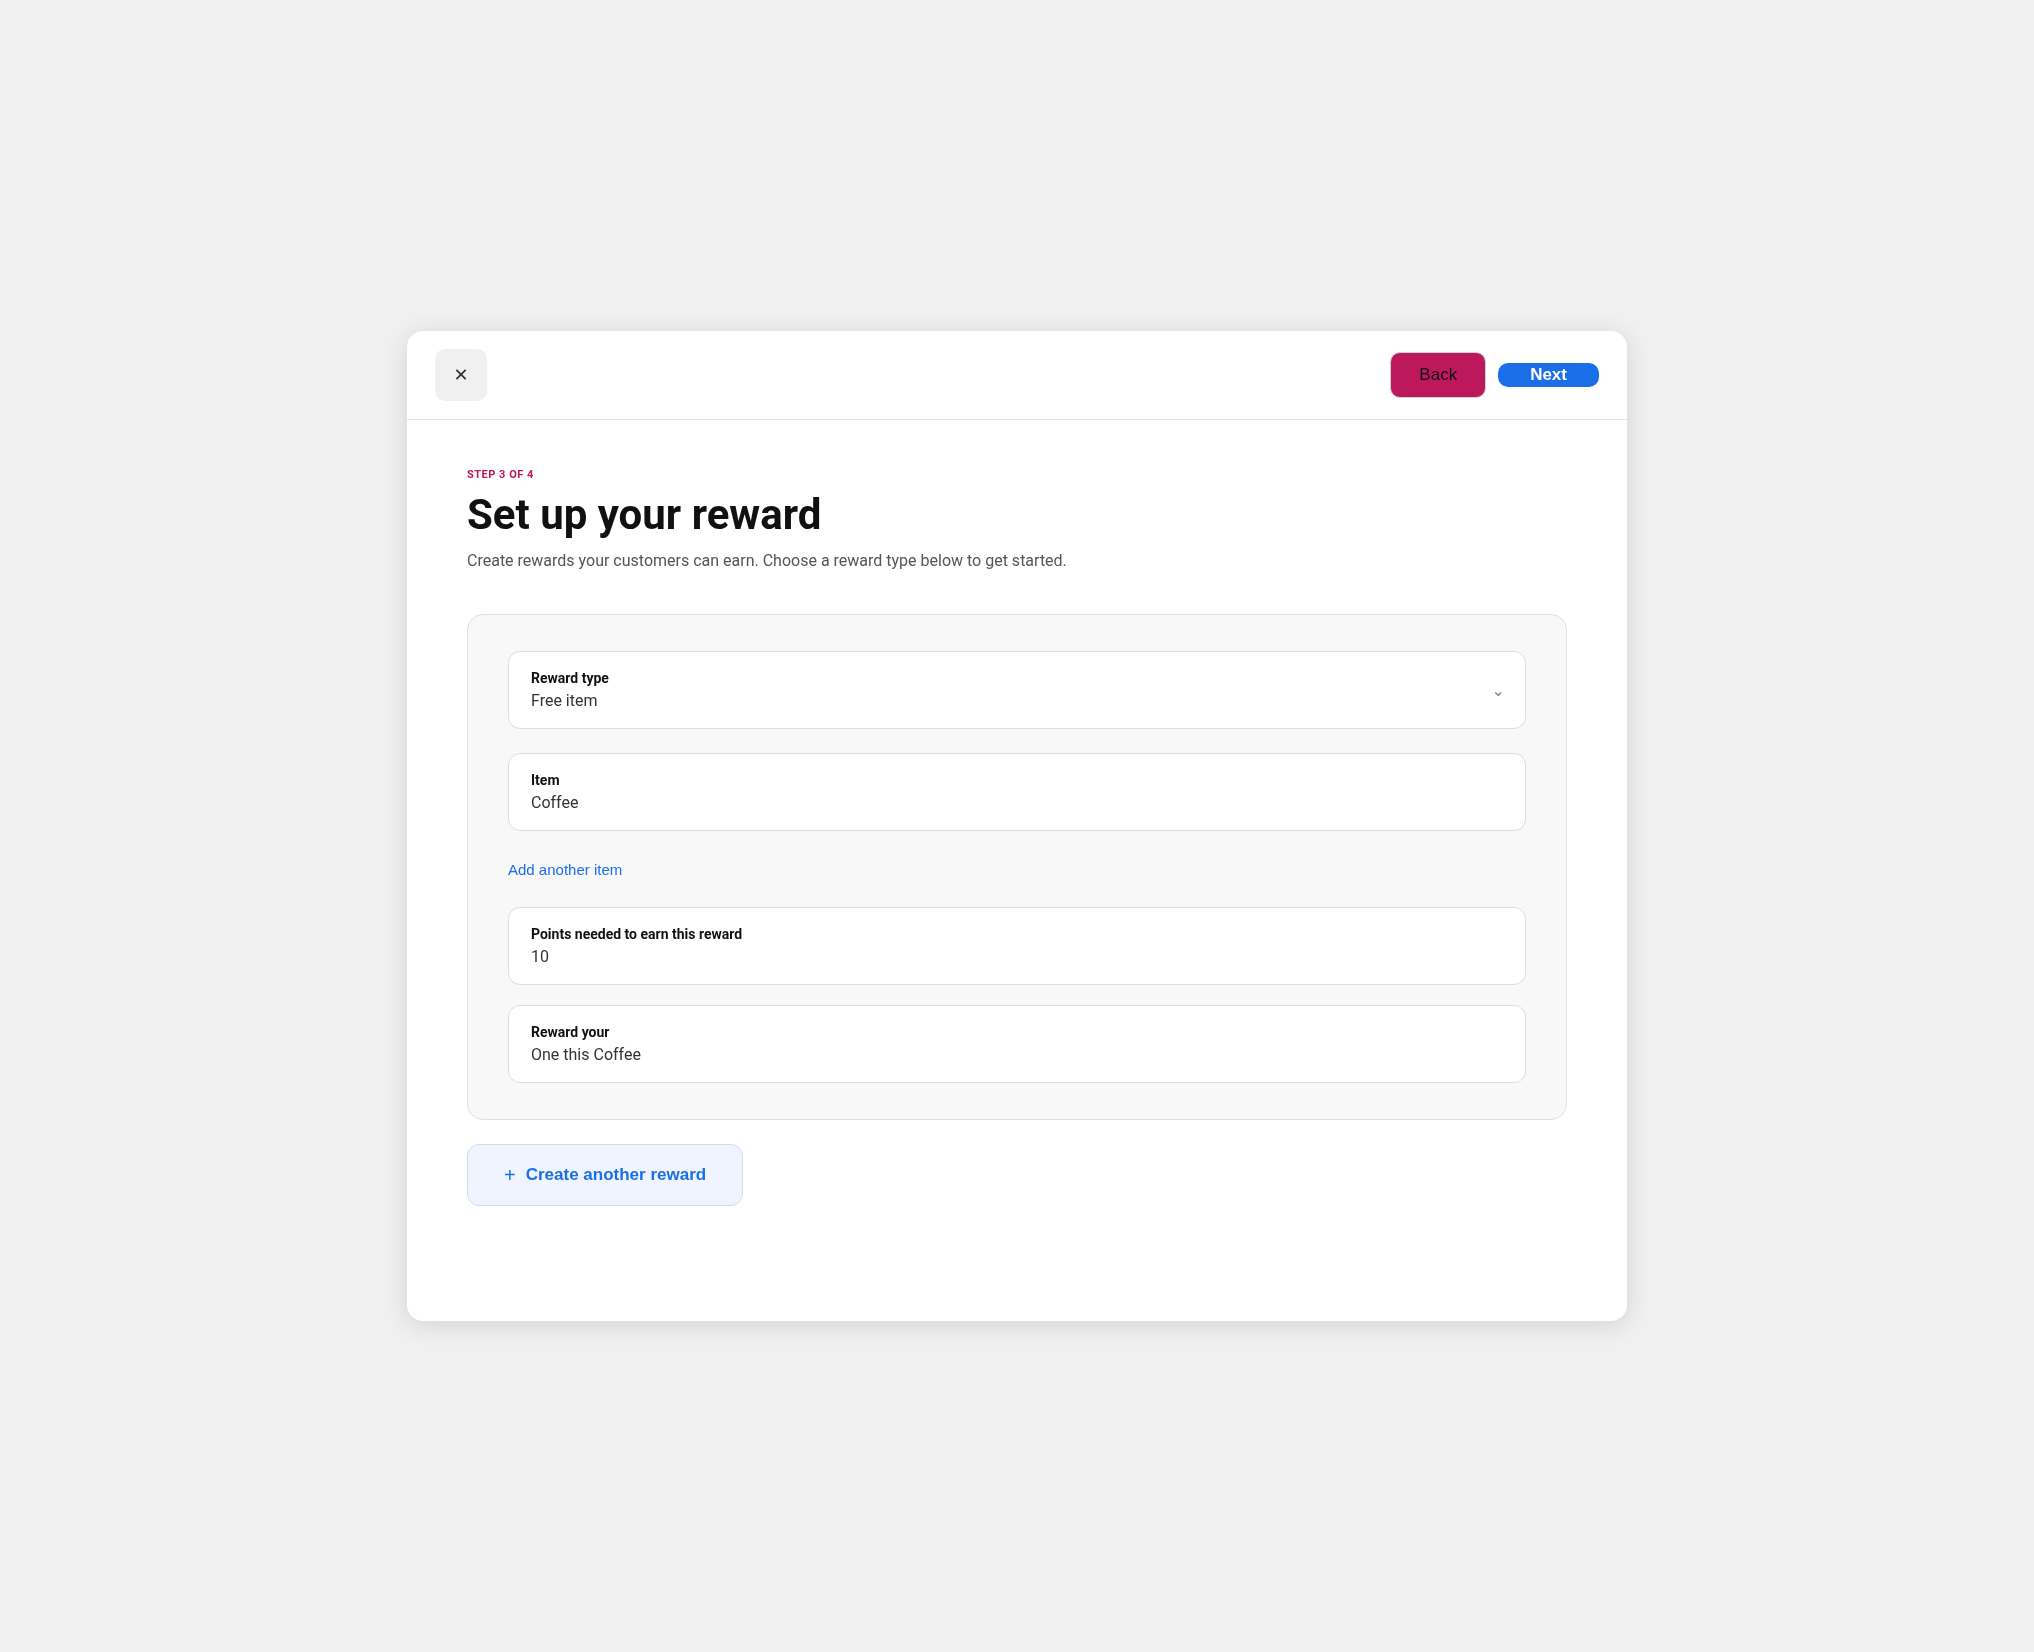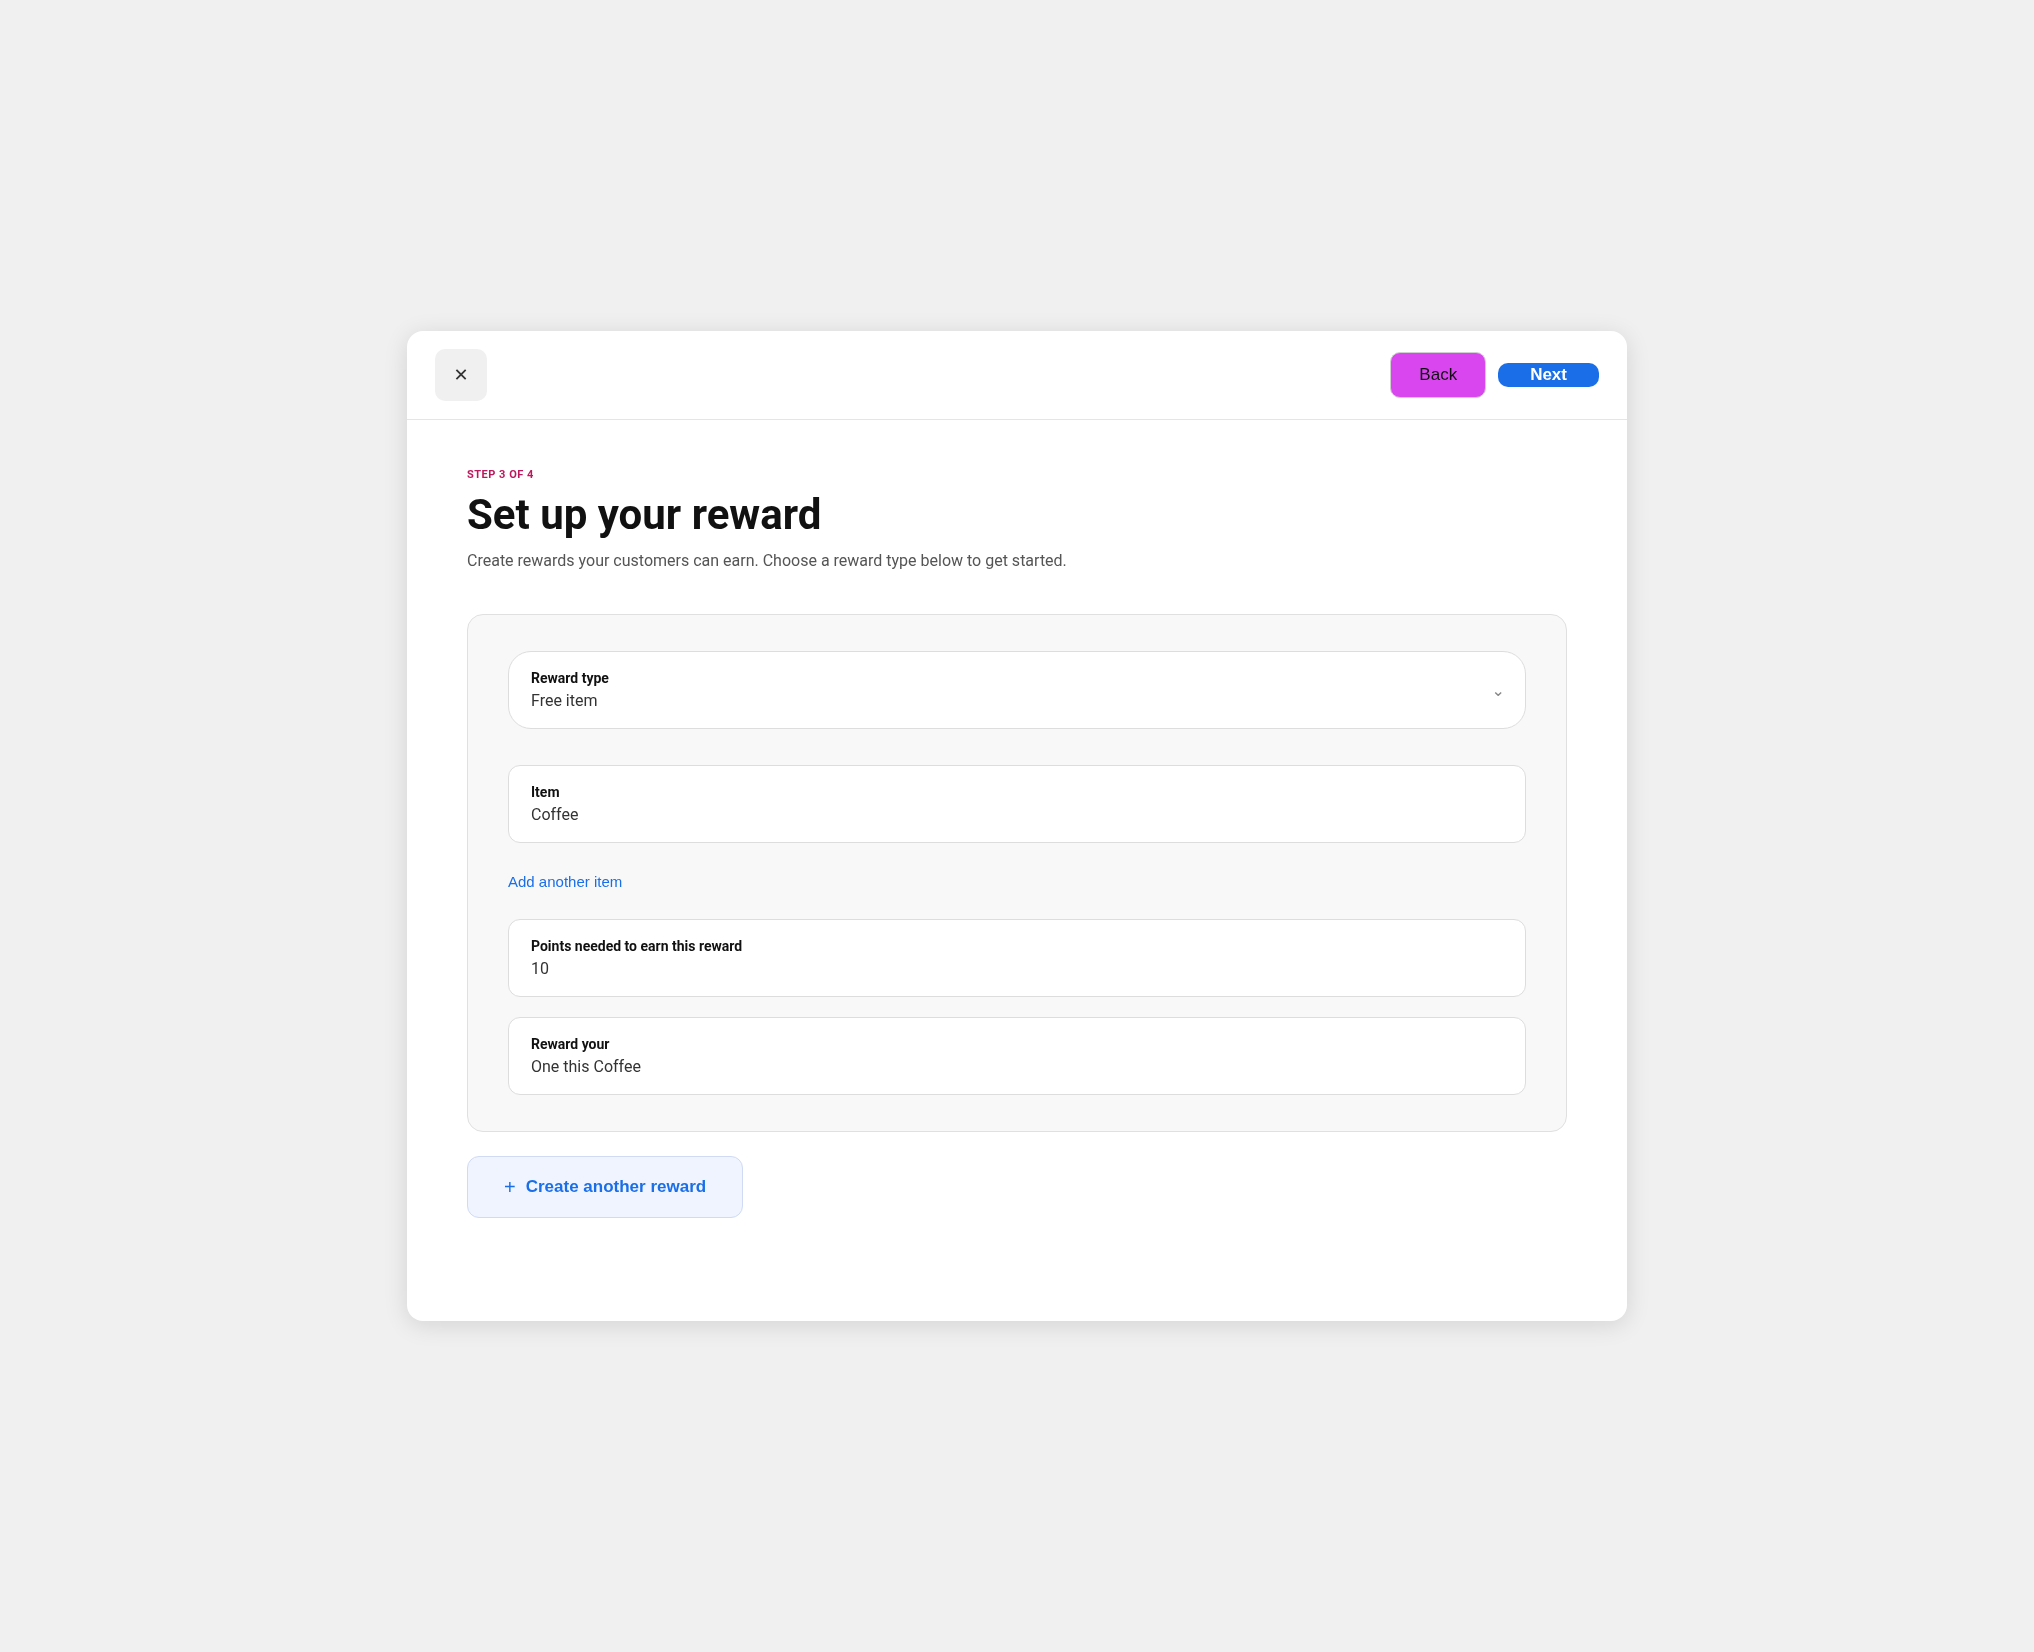--- a/index.html
+++ b/index.html
@@ -53,21 +53,21 @@
 
     .header-actions {
       display: flex;
       gap: 12px;
       align-items: center;
     }
 
     .back-button {
       padding: 12px 28px;
       border-radius: 10px;
-      background: #d946ef;
+      background: #be185d;
       border: 1px solid #d0d0d0;
       cursor: pointer;
       font-size: 17px;
       font-weight: 500;
       color: #111;
     }
 
     .next-button {
       padding: 2px 32px;
       border-radius: 10px;
@@ -139,22 +139,21 @@
     .dropdown-icon {
       position: absolute;
       right: 20px;
       top: 50%;
       transform: translateY(-50%);
       color: #888;
       font-size: 16px;
     }
 
     .reward-type-block {
-      margin-bottom: 36px;
-      border-radius: 23px;
+      margin-bottom: 24px;
     }
 
     .item-section {
       margin-bottom: 28px;
     }
 
     .add-another-link {
       font-size: 15px;
       font-weight: 400;
       color: #1a6fe8;

